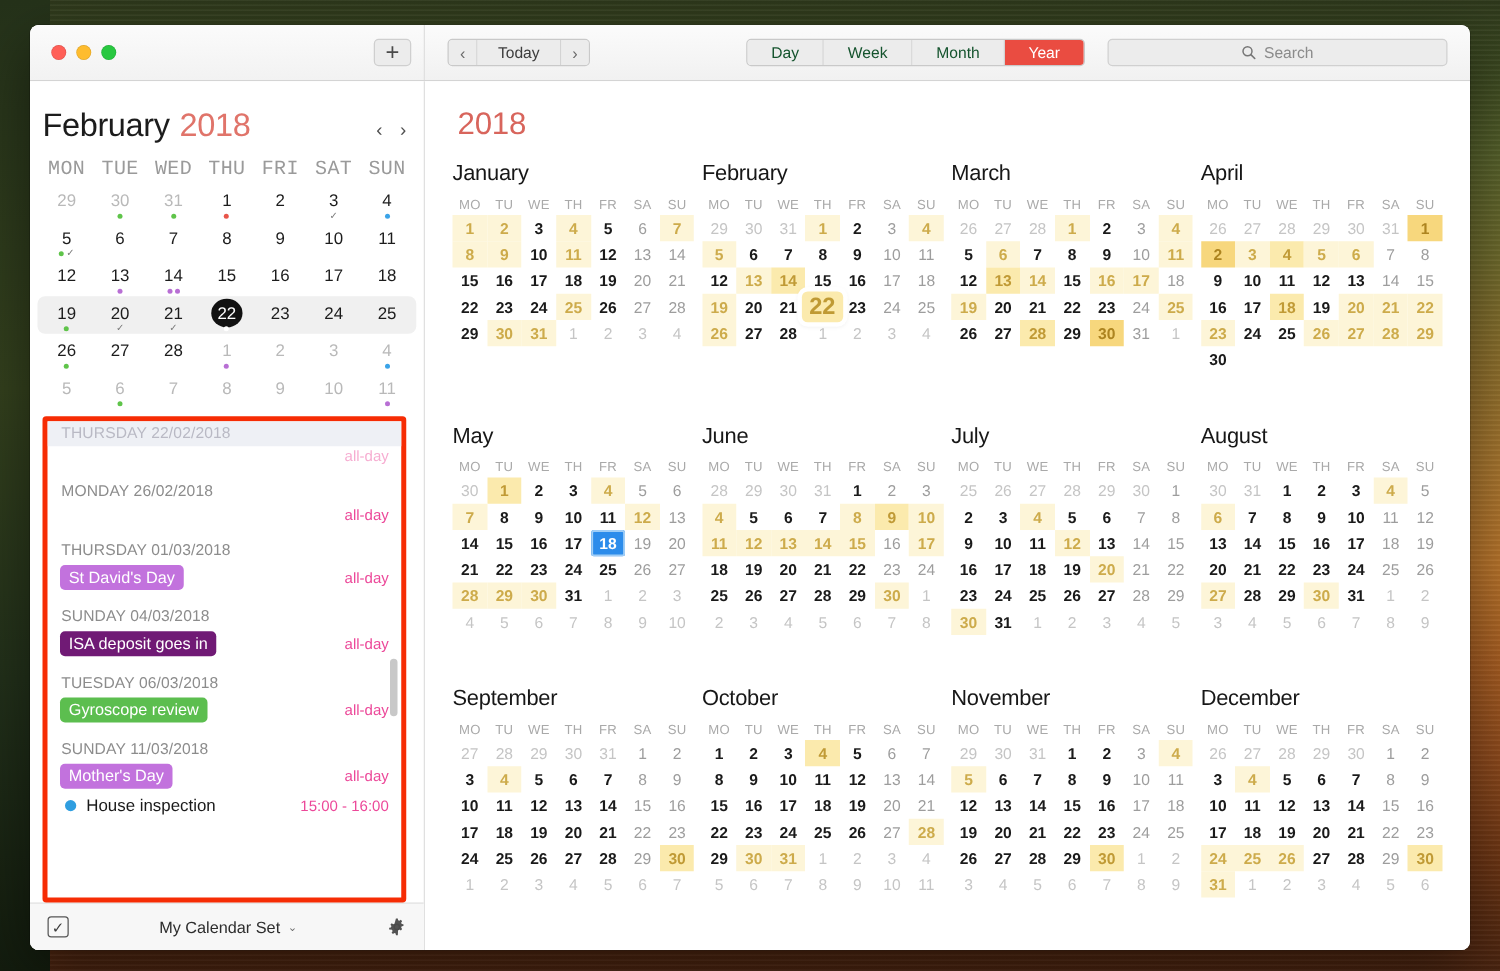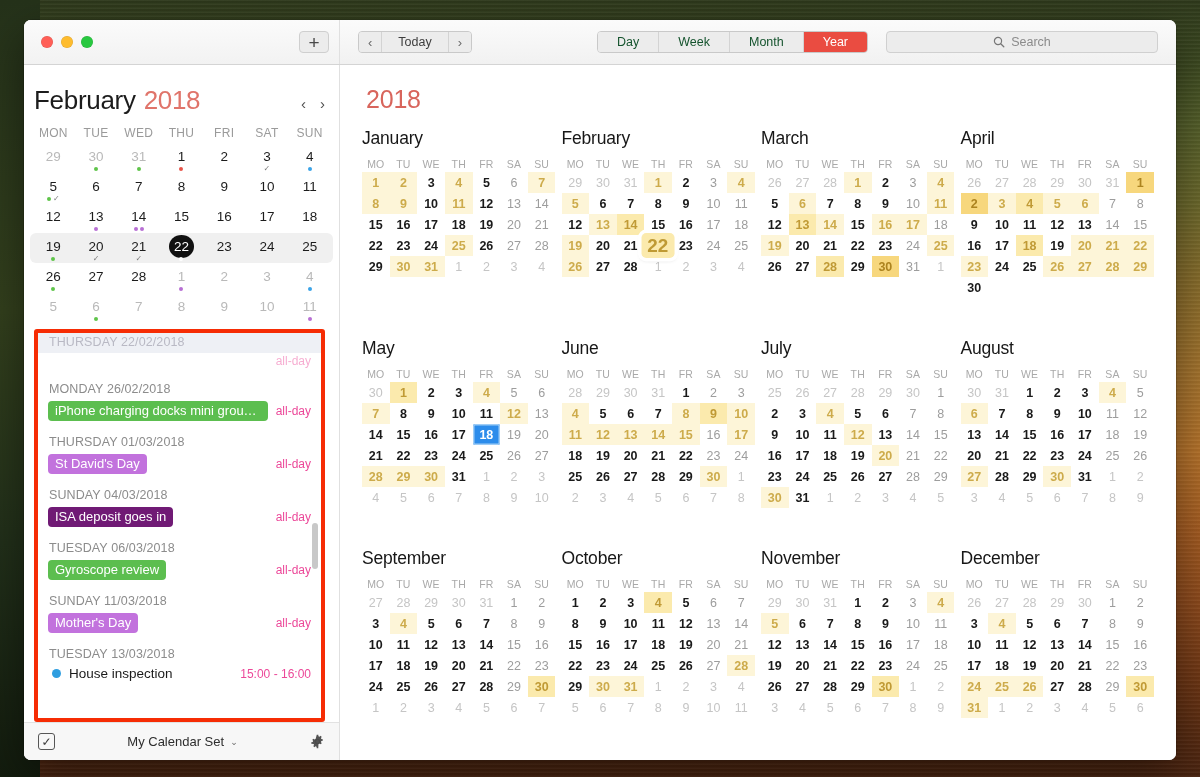--- a/index.html
+++ b/index.html
@@ -154,22 +154,23 @@
   }
   .mini-month { font-size: 26px; font-weight: 400; color: #1c1c1c; letter-spacing: -0.3px; }
   .mini-year  { font-size: 26px; font-weight: 400; color: #e0746a; margin-left: 8px; letter-spacing: -0.3px; }
   .mini-arrows { margin-left: auto; display: flex; gap: 14px; color: #4f4f4f; font-size: 15px; }
 
   .mini-dow {
     display: grid; grid-template-columns: repeat(7,1fr);
     padding: 0 8px; margin-bottom: 3px;
   }
   .mini-dow span {
-    text-align: center; font-size: 12px; color: #9a9a9a;
+    text-align: center; font-size: 16px; color: #9a9a9a;
     letter-spacing: 0.3px;
+    font-family: Liberation Mono, monospace;
   }
   .mini-grid {
     display: grid; grid-template-columns: repeat(7,1fr);
     padding: 0 8px;
     row-gap: 0;
   }
   .mini-cell {
     height: 30px;
     display: flex; flex-direction: column;
     align-items: center; justify-content: flex-start;
@@ -628,21 +629,20 @@
       </div>
 
       <div class="events-outer">
         <div class="events-scroll">
             <div class="ev-date first">THURSDAY 22/02/2018</div>
             <div class="ev-row ev-firstrow">
               <span class="ev-time">all-day</span>
             </div>
             <div class="ev-date">MONDAY 26/02/2018</div>
             <div class="ev-row">
-              <span class="ev-pill" style="background: rgb(92, 190, 79);">iPhone charging docks mini group...</span>
               <span class="ev-time">all-day</span>
             </div>
             <div class="ev-date">THURSDAY 01/03/2018</div>
             <div class="ev-row">
               <span class="ev-pill" style="background: rgb(194, 114, 221);">St David's Day</span>
               <span class="ev-time">all-day</span>
             </div>
             <div class="ev-date">SUNDAY 04/03/2018</div>
             <div class="ev-row">
               <span class="ev-pill" style="background: #701a75;">ISA deposit goes in</span>
@@ -651,21 +651,20 @@
             <div class="ev-date">TUESDAY 06/03/2018</div>
             <div class="ev-row">
               <span class="ev-pill" style="background: rgb(92, 190, 79);">Gyroscope review</span>
               <span class="ev-time">all-day</span>
             </div>
             <div class="ev-date">SUNDAY 11/03/2018</div>
             <div class="ev-row">
               <span class="ev-pill" style="background: rgb(194, 114, 221);">Mother's Day</span>
               <span class="ev-time">all-day</span>
             </div>
-            <div class="ev-date">TUESDAY 13/03/2018</div>
             <div class="ev-row">
               <span class="ev-bullet" style="background: rgb(47, 158, 224);"></span>
               <span class="ev-title">House inspection</span>
               <span class="ev-time">15:00 - 16:00</span>
             </div>
           </div>
         <div class="ev-scrollbar"></div>
       </div>
 
       <div class="bottombar">

